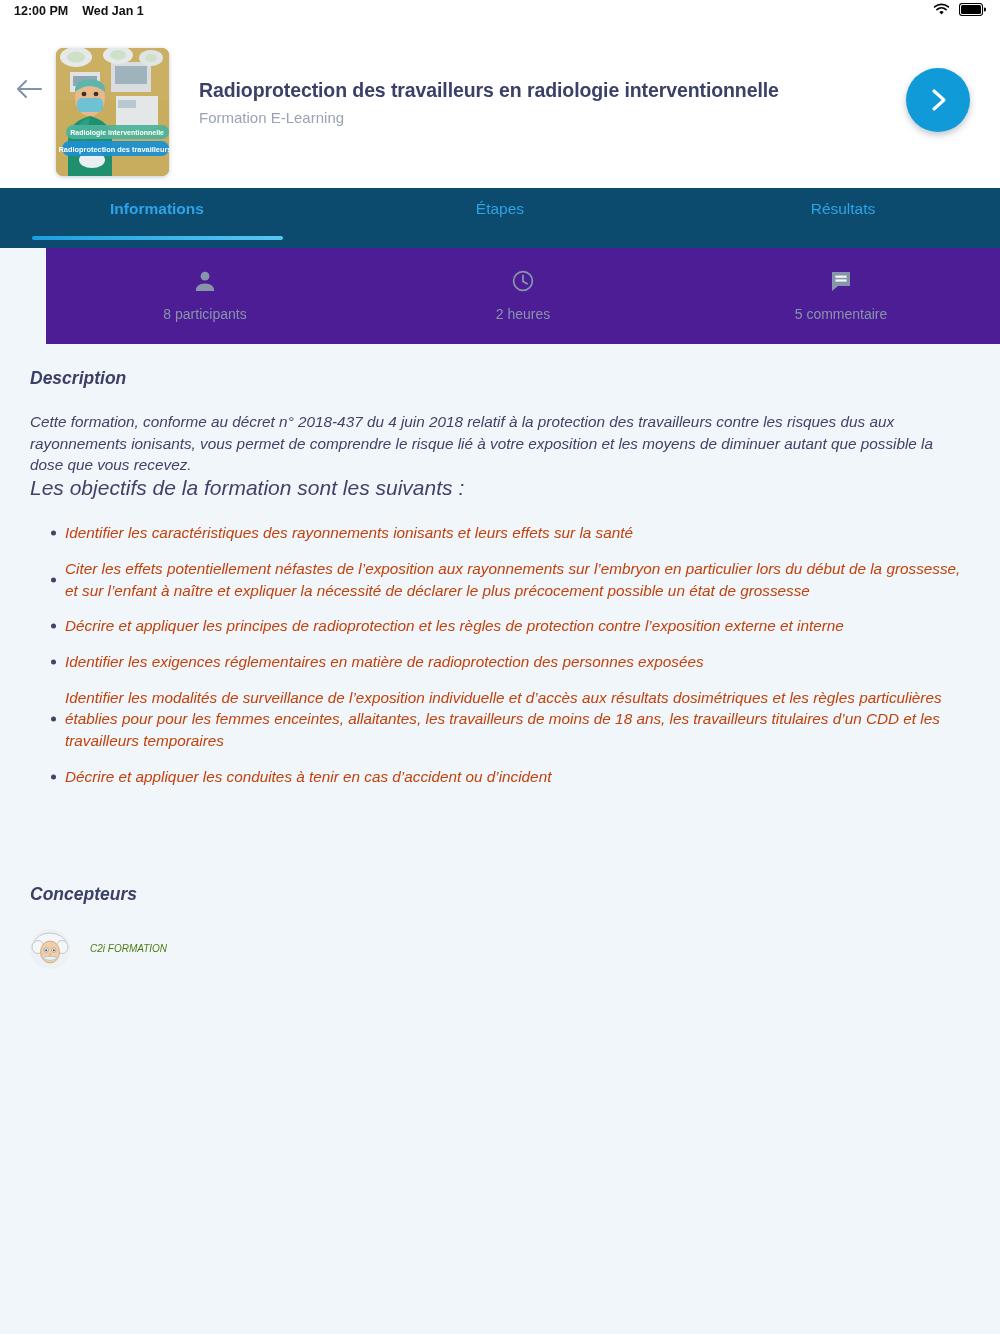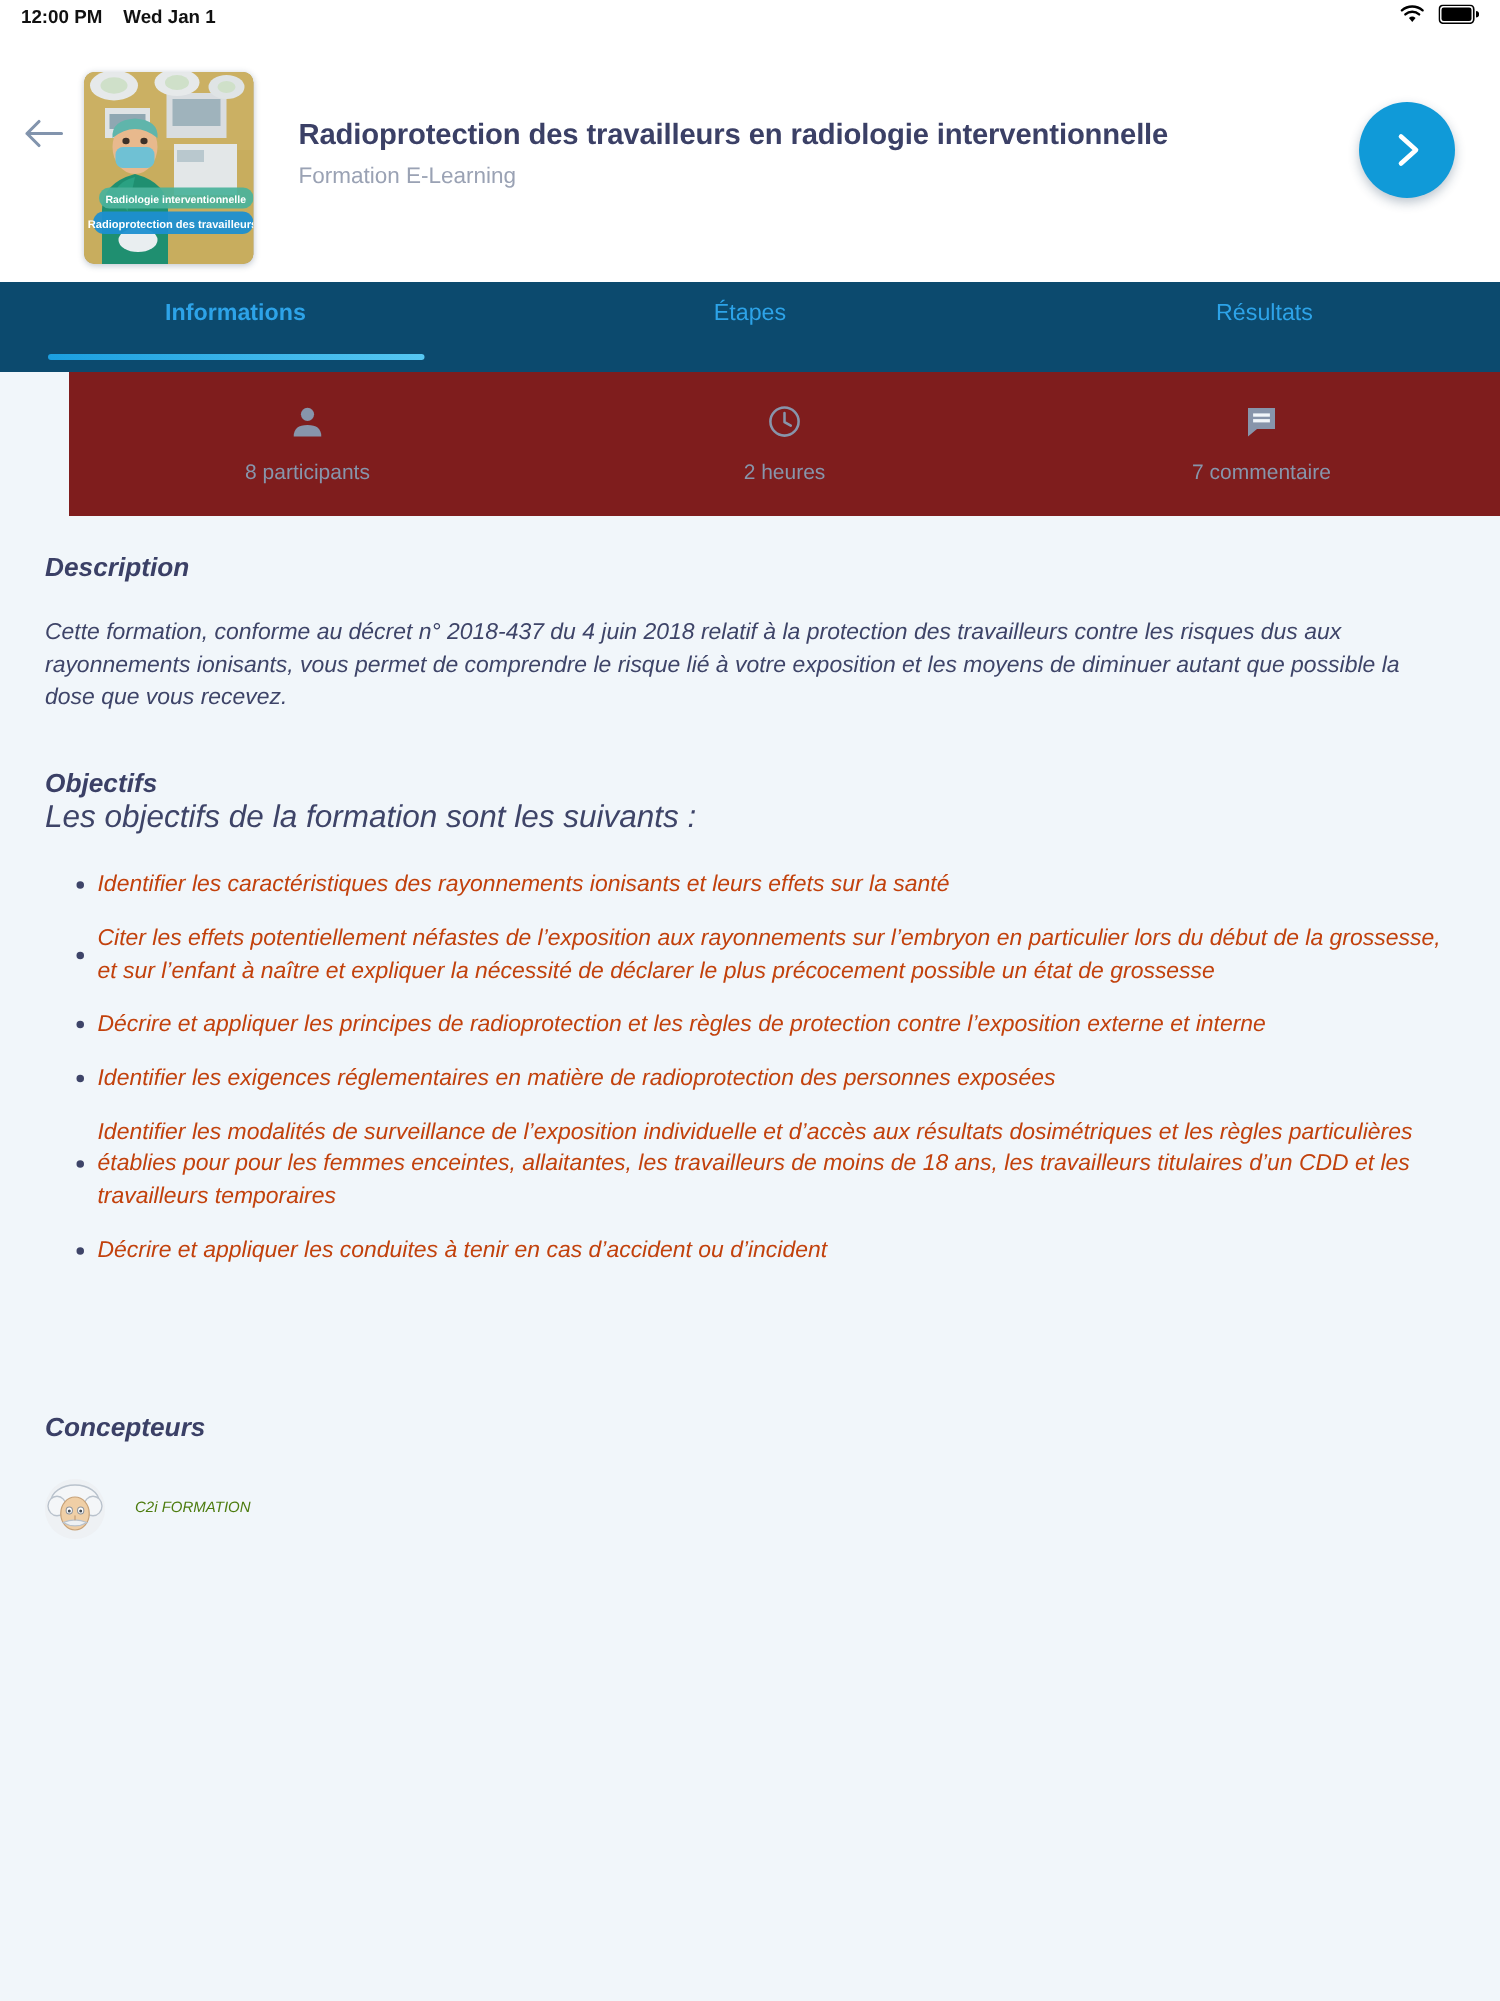--- a/index.html
+++ b/index.html
@@ -133,21 +133,21 @@
     right: 31px;
     bottom: 8px;
     height: 4px;
     border-radius: 2px;
     background: linear-gradient(to right, #1b9fe0, #56c7f2);
   }
 
   
   .stats {
     display: flex;
-    background: #7f1d1d;
+    background: #4c1d95;
     padding: 28px 0 22px 0;
     margin-left: 46px;
   }
   .stat {
     flex: 1 1 0;
     display: flex;
     flex-direction: column;
     align-items: center;
   }
   .stat-icon { height: 26px; display: flex; align-items: center; justify-content: center; }
@@ -347,30 +347,29 @@
     <span class="stat-label">2 heures</span>
   </div>
   <div class="stat">
     <span class="stat-icon">
       <svg width="24" height="24" viewBox="0 0 24 24">
         <path d="M3 3 H21 V17 H9 L3 22 Z" fill="#8795ab"></path>
         <rect x="6.4" y="6.6" width="11.2" height="2.2" fill="#f1f6fa"></rect>
         <rect x="6.4" y="10.4" width="11.2" height="2.2" fill="#f1f6fa"></rect>
       </svg>
     </span>
-    <span class="stat-label">7 commentaire</span>
+    <span class="stat-label">5 commentaire</span>
   </div>
 </div>
 
 <div class="content">
 
   <div class="section-title">Description</div>
   <div class="paragraph">Cette formation, conforme au décret n° 2018-437 du 4 juin 2018 relatif à la protection des travailleurs contre les risques dus aux rayonnements ionisants, vous permet de comprendre le risque lié à votre exposition et les moyens de diminuer autant que possible la dose que vous recevez.</div>
 
-  <div class="section-title" style="margin-top:36px;">Objectifs</div>
   <div class="intro">Les objectifs de la formation sont les suivants :</div>
 
   <ul class="objectives">
     <li>Identifier les caractéristiques des rayonnements ionisants et leurs effets sur la santé</li>
     <li>Citer les effets potentiellement néfastes de l’exposition aux rayonnements sur l’embryon en particulier lors du début de la grossesse, et sur l’enfant à naître et expliquer la nécessité de déclarer le plus précocement possible un état de grossesse</li>
     <li>Décrire et appliquer les principes de radioprotection et les règles de protection contre l’exposition externe et interne</li>
     <li>Identifier les exigences réglementaires en matière de radioprotection des personnes exposées</li>
     <li>Identifier les modalités de surveillance de l’exposition individuelle et d’accès aux résultats dosimétriques et les règles particulières établies pour pour les femmes enceintes, allaitantes, les travailleurs de moins de 18 ans, les travailleurs titulaires d’un CDD et les travailleurs temporaires</li>
     <li>Décrire et appliquer les conduites à tenir en cas d’accident ou d’incident</li>
   </ul>

